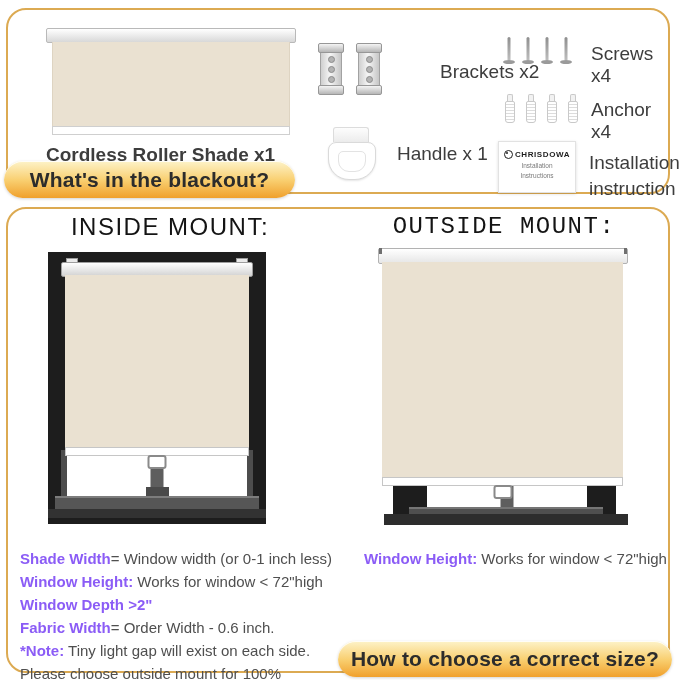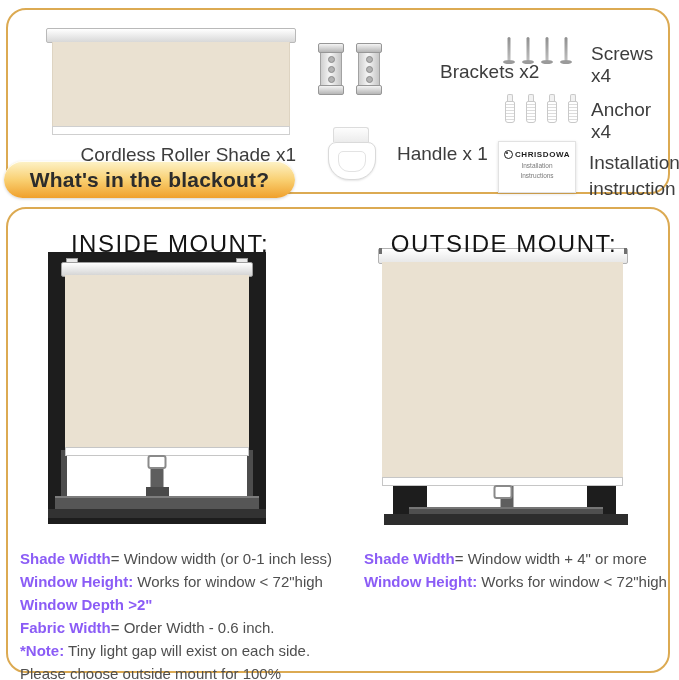--- a/index.html
+++ b/index.html
@@ -17,21 +17,21 @@
   .badge-size{left:338px;top:641px;width:334px;height:36px;}
 
   
   .shade-product{position:absolute;left:38px;top:18px;width:250px;height:106px;}
   .shade-rail{position:absolute;left:0;right:0;top:0;height:13px;border:1px solid #b9b9b9;border-radius:2px;
               background:linear-gradient(#ffffff,#d8d8d8);}
   .shade-fabric{position:absolute;left:6px;right:6px;top:14px;height:84px;background:#eae1d1;
                 border:1px solid #ded4c2;border-top:none;}
   .shade-bottombar{position:absolute;left:6px;right:6px;top:98px;height:7px;background:#fff;border:1px solid #cfcfcf;}
   .item-label{position:absolute;font-size:19px;color:#3d3d3d;}
-  .label-shade{left:38px;top:134px;width:250px;text-align:right;}
+  .label-shade{left:38px;top:134px;width:250px;text-align:left;font-weight:bold;}
   .label-brackets{left:390px;top:51px;margin-left:42px;}
   .label-handle{left:389px;top:133px;text-align:right;}
   .label-screws{left:583px;top:33px;}
   .label-anchor{left:583px;top:89px;}
   .label-instruction{left:581px;top:140px;width:100px;line-height:26px;}
 
   .bracket{position:absolute;width:26px;height:52px;}
   .bracket-1{left:310px;top:33px;} .bracket-2{left:348px;top:33px;}
   .bracket .flange{height:8px;background:linear-gradient(#f4f4f4,#b6b6b6);border:1px solid #979797;border-radius:2px;}
   .bracket .bbody{margin:0 2px;height:32px;border:1px solid #a2a2a2;border-top:none;border-bottom:none;
@@ -63,23 +63,23 @@
 
   .instr-card{position:absolute;left:490px;top:131px;width:76px;height:50px;background:#fff;
               border:1px solid #e2e2e2;box-shadow:0 1px 3px rgba(0,0,0,.14);text-align:center;}
   .card-brand{margin-top:8px;font-size:8px;font-weight:700;letter-spacing:.6px;color:#1e1e1e;
               display:flex;align-items:center;justify-content:center;gap:2px;}
   .brand-mark{display:inline-block;width:7px;height:7px;border:1.4px solid #1e1e1e;border-radius:50%;position:relative;}
   .brand-mark::after{content:"";position:absolute;left:1.4px;top:1.4px;width:2px;height:2px;background:#1e1e1e;border-radius:50%;}
   .card-line{font-size:6.5px;color:#7a7a7a;margin-top:3px;}
 
   
-  .mount-heading{position:absolute;top:230px;font-size:24px;letter-spacing:1.5px;color:#141414;font-weight:500;z-index:5;}
+  .mount-heading{position:absolute;top:213px;font-size:24px;letter-spacing:1.5px;color:#141414;font-weight:500;z-index:5;}
   .heading-inside{left:24px;width:292px;text-align:center;}
-  .heading-outside{left:356px;width:296px;text-align:center;}
+  .heading-outside{left:356px;width:296px;text-align:center;font-family:Liberation Mono, monospace;}
 
   .win-in{position:absolute;left:48px;top:252px;width:218px;height:272px;background:#1d1d1d;}
   .wi-tab{position:absolute;top:6px;width:10px;height:5px;background:#eaeaea;border:1px solid #9b9b9b;z-index:3;}
   .wi-tab.l{left:18px;} .wi-tab.r{right:18px;}
   .wi-rail{position:absolute;left:13px;right:13px;top:10px;height:13px;z-index:3;
            background:linear-gradient(#ffffff,#d2d2d2);border:1px solid #9e9e9e;border-radius:2px;}
   .wi-panes{position:absolute;left:13px;right:13px;top:198px;height:46px;background:#fff;
             border-left:6px solid #4d4d4d;border-right:6px solid #4d4d4d;z-index:1;}
   .wi-mullion{position:absolute;left:50%;transform:translateX(-50%);top:0;bottom:0;width:13px;background:#5e5e5e;}
   .wi-mullion::after{content:"";position:absolute;left:50%;transform:translateX(-50%);bottom:0;width:23px;height:9px;background:#4a4a4a;}
@@ -216,17 +216,17 @@
   <div class="specs specs-inside">
     <div><b>Shade Width</b><span>= Window width (or 0-1 inch less)</span></div>
     <div><b>Window Height:</b><span> Works for window &lt; 72"high</span></div>
     <div><b>Window Depth &gt;2"</b><span></span></div>
     <div><b>Fabric Width</b><span>= Order Width - 0.6 inch.</span></div>
     <div><b>*Note:</b><span> Tiny light gap will exist on each side.</span></div>
     <div><b></b><span>Please choose outside mount for 100% blackout.</span></div>
   </div>
 
   <div class="specs specs-outside">
-    <div><b>Shade Width</b><span>= Window width + 4" or more</span></div>
     <div><b>Window Height:</b><span> Works for window &lt; 72"high</span></div>
   </div>
 
+  <div class="badge badge-size">How to choose a correct size?</div>
 </div>
 
 </body></html>

